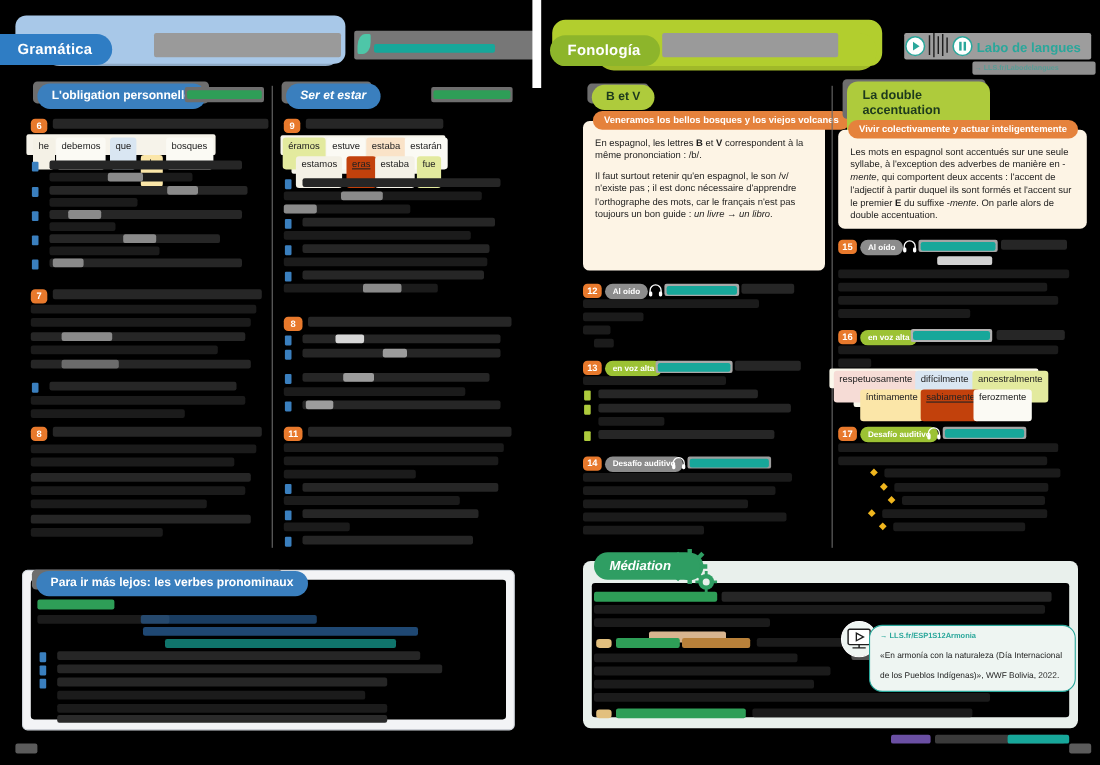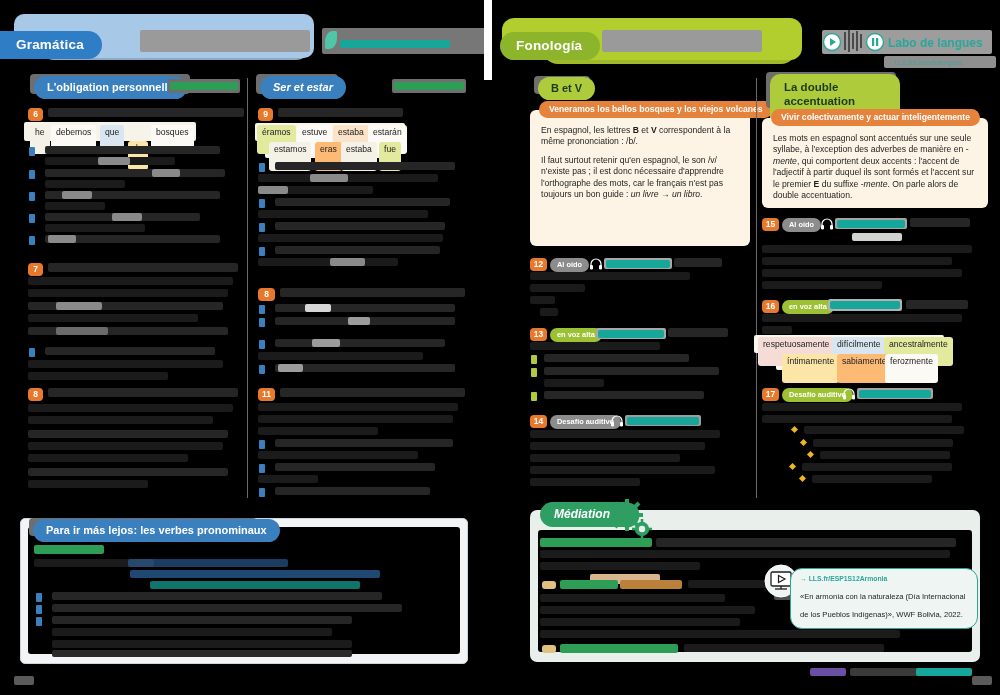--- a/index.html
+++ b/index.html
@@ -116,21 +116,21 @@
   .chipw {
     position:absolute;
     font-size:8.6px; color:#222;
     padding:2px 5px 17px; border-radius:3px;
     white-space:nowrap;
   }
   .cw-cream { background:#f4f1e6; }
   .cw-lime  { background:#e3ea9e; }
   .cw-peach { background:#fae3c8; }
   .cw-rose  { background:#f6dcd6; }
-  .cw-mint  { background:#fdba74; }
+  .cw-mint  { background:#c2410c;text-decoration:underline; }
   .cw-sky   { background:#d9e6f2; }
   .cw-gold  { background:#fbe6a8; }
   .cw-white { background:#fbfaf4; }
 
   
   .bullet { position:absolute; width:6px; height:9px; background:#3a7fbe; border-radius:1px;}
   .bullet.g { background:#aecb3c; }
 
   
   .labo {

